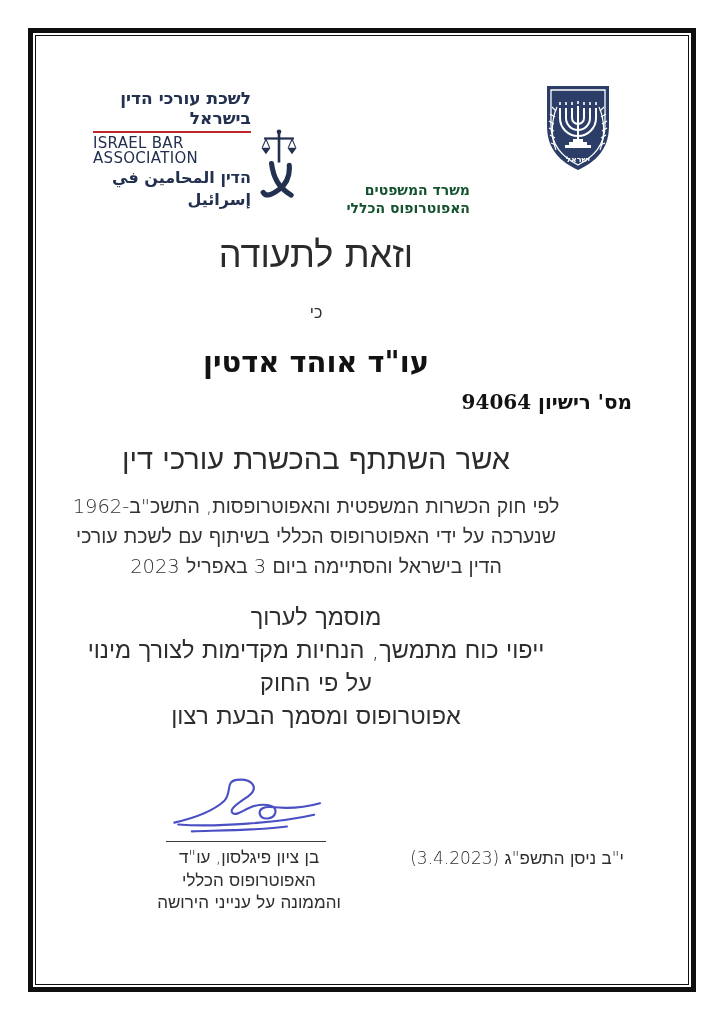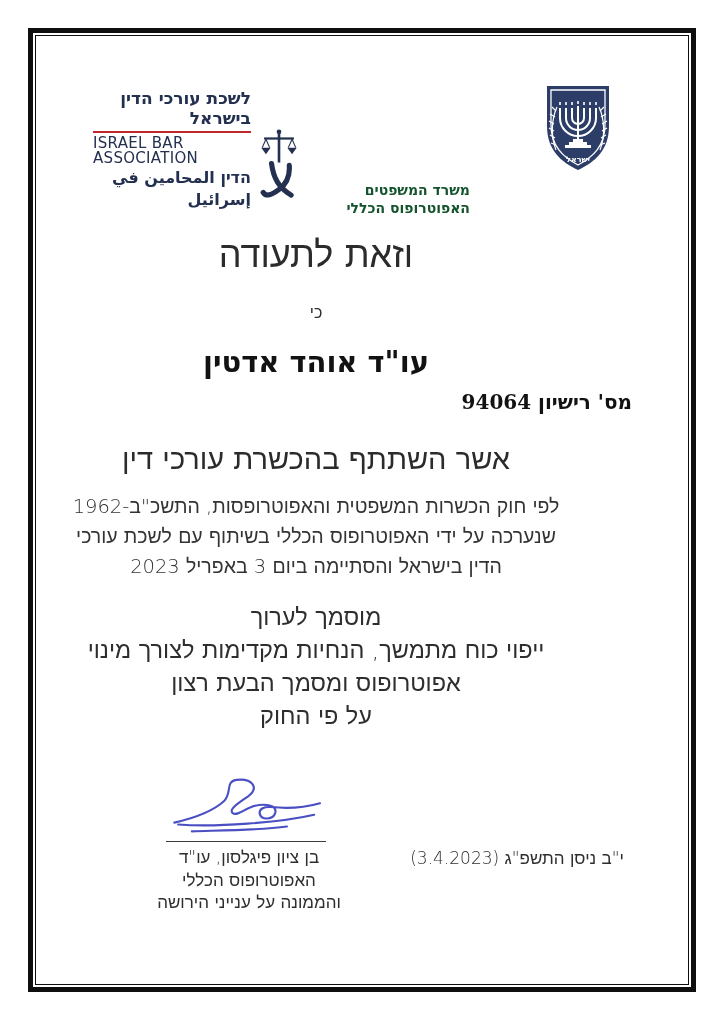--- a/index.html
+++ b/index.html
@@ -111,22 +111,22 @@
 
   <div class="cline paragraph">
     <div>לפי חוק הכשרות המשפטית והאפוטרופסות, התשכ"ב-1962</div>
     <div>שנערכה על ידי האפוטרופוס הכללי בשיתוף עם לשכת עורכי</div>
     <div>הדין בישראל והסתיימה ביום 3 באפריל 2023</div>
   </div>
 
   <div class="cline authorization">
     <div>מוסמך לערוך</div>
     <div>ייפוי כוח מתמשך, הנחיות מקדימות לצורך מינוי</div>
+    <div>על פי החוק</div>
     <div>אפוטרופוס ומסמך הבעת רצון</div>
-    <div>על פי החוק</div>
   </div>
 
   <svg class="sig-svg" width="170" height="66" viewBox="0 0 170 68">
     <g stroke="#4a4fc4" stroke-width="2.2" fill="none" stroke-linecap="round">
       <path d="M6,48 C28,43 46,36 57,26 C66,17 58,6 70,4 C86,2 94,12 82,21 C72,28 62,34 66,38 C70,42 78,34 88,31"></path>
       <path d="M88,31 C100,28 112,30 110,38 C108,45 96,46 94,39 C93,34 99,31 106,32"></path>
       <path d="M106,32 C124,34 142,32 156,28"></path>
       <path d="M10,50 C48,53 116,48 150,40"></path>
       <path d="M24,57 C56,56 92,56 122,52"></path>
     </g>

